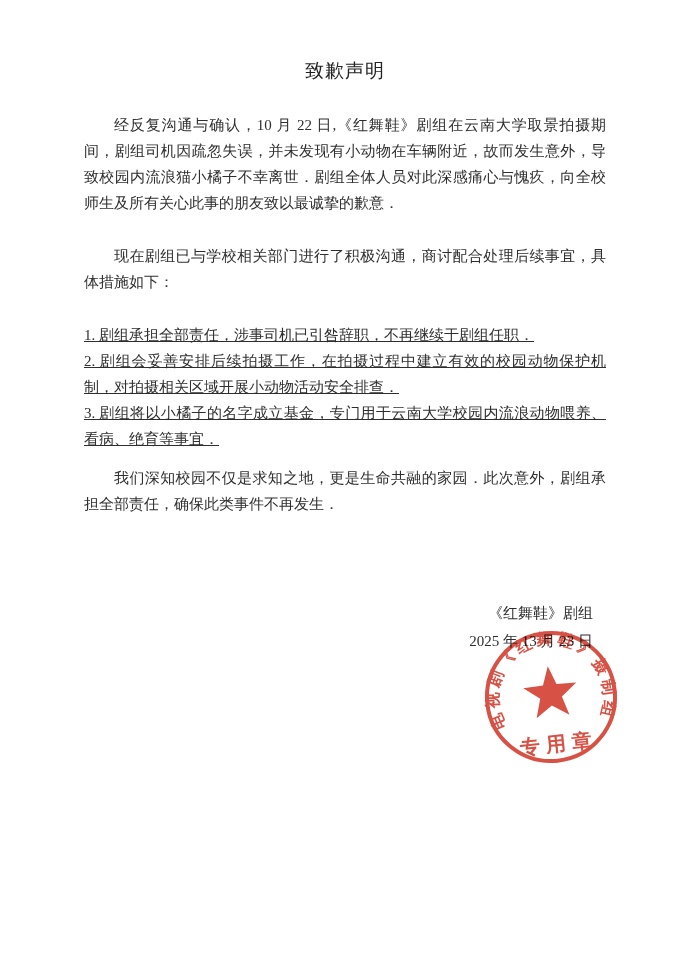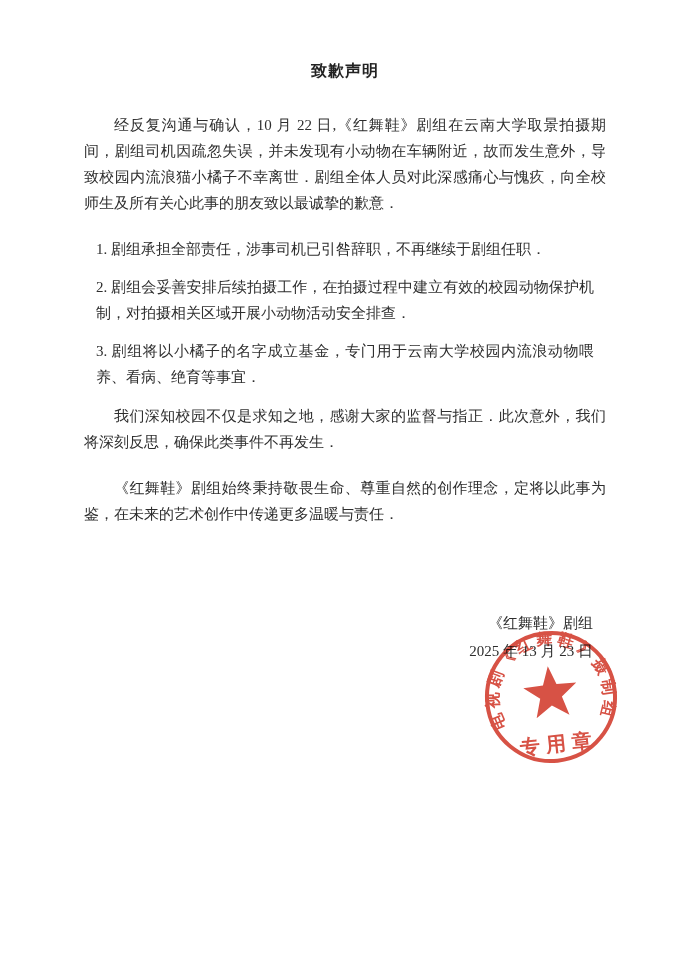--- a/index.html
+++ b/index.html
@@ -9,37 +9,37 @@
     height: 955px;
     background: #ffffff;
     overflow: hidden;
     font-family: "Liberation Serif", "DejaVu Serif", serif;
     color: #2e2e2e;
   }
   .content {
     padding: 58px 84px 0 84px;
   }
   .doc-title {
-    font-size: 16px;
-    font-weight: bold;
+    font-size: 19px;
+    font-weight: normal;
     text-align: center;
     letter-spacing: 1px;
     color: #222222;
     margin: 0 0 28px 0;
     line-height: 26px;
   }
   .para {
     font-size: 15px;
     line-height: 26px;
     text-align: justify;
-    margin: 20px 0;
+    margin: 27px 0;
     word-break: break-all;
   }
   .para.indent { text-indent: 2em; }
-  .para.flush { text-indent: 0; margin: 12px; }
+  .para.flush { text-indent: 0; margin: 0; text-decoration: underline; }
   .para.flush + .para.indent { margin-top: 13px; }
   .signature {
     margin-top: 82px;
     margin-right: 13px;
     text-align: right;
     font-size: 15px;
     line-height: 28px;
     position: relative;
     z-index: 1;
   }
@@ -72,25 +72,25 @@
 </head>
 <body>
 
 <div class="page">
   <div class="content">
 
     <h1 class="doc-title">致歉声明</h1>
 
     <div>
         <p class="para indent">经反复沟通与确认，10 月 22 日,《红舞鞋》剧组在云南大学取景拍摄期间，剧组司机因疏忽失误，并未发现有小动物在车辆附近，故而发生意外，导致校园内流浪猫小橘子不幸离世．剧组全体人员对此深感痛心与愧疚，向全校师生及所有关心此事的朋友致以最诚挚的歉意．</p>
+        <p class="para indent">现在剧组已与学校相关部门进行了积极沟通，商讨配合处理后续事宜，具体措施如下：</p>
         <p class="para flush">1. 剧组承担全部责任，涉事司机已引咎辞职，不再继续于剧组任职．</p>
         <p class="para flush">2. 剧组会妥善安排后续拍摄工作，在拍摄过程中建立有效的校园动物保护机制，对拍摄相关区域开展小动物活动安全排查．</p>
         <p class="para flush">3. 剧组将以小橘子的名字成立基金，专门用于云南大学校园内流浪动物喂养、看病、绝育等事宜．</p>
-        <p class="para indent">我们深知校园不仅是求知之地，感谢大家的监督与指正．此次意外，我们将深刻反思，确保此类事件不再发生．</p>
-        <p class="para indent">《红舞鞋》剧组始终秉持敬畏生命、尊重自然的创作理念，定将以此事为鉴，在未来的艺术创作中传递更多温暖与责任．</p>
+        <p class="para indent">我们深知校园不仅是求知之地，更是生命共融的家园．此次意外，剧组承担全部责任，确保此类事件不再发生．</p>
       </div>
 
     <div class="signature">
       <div>《红舞鞋》剧组</div>
       <div>2025 年 13 月 23 日</div>
     </div>
   </div>
 
   <div class="seal">
     <svg viewBox="0 0 170 170" xmlns="http://www.w3.org/2000/svg">

